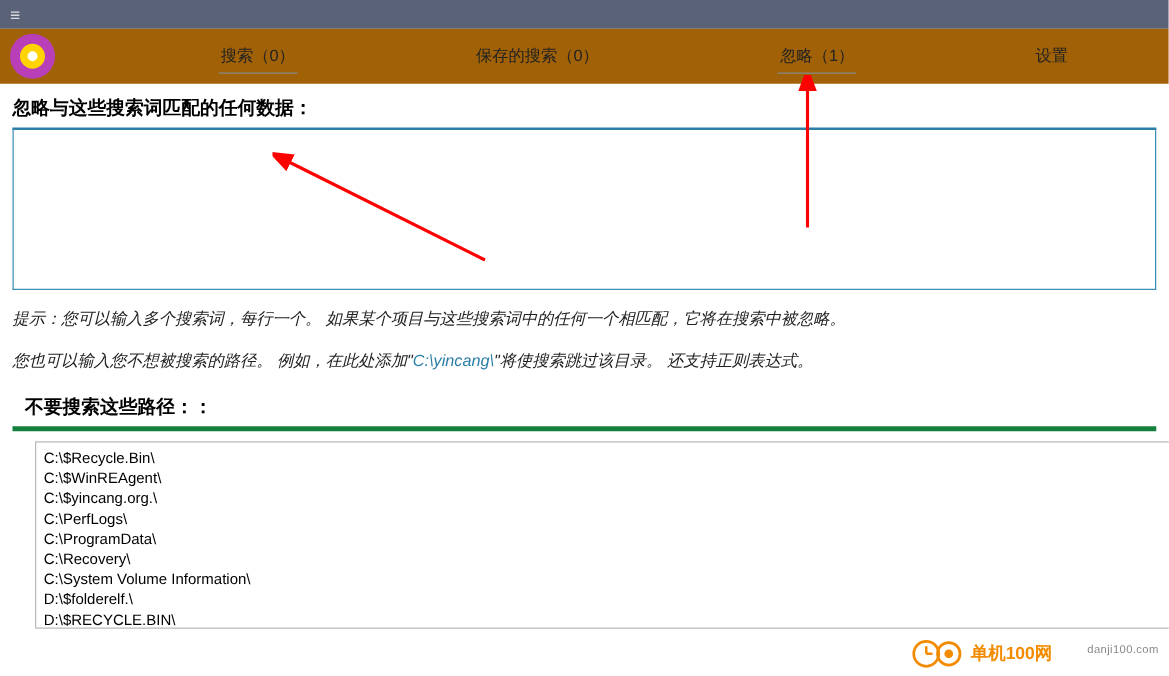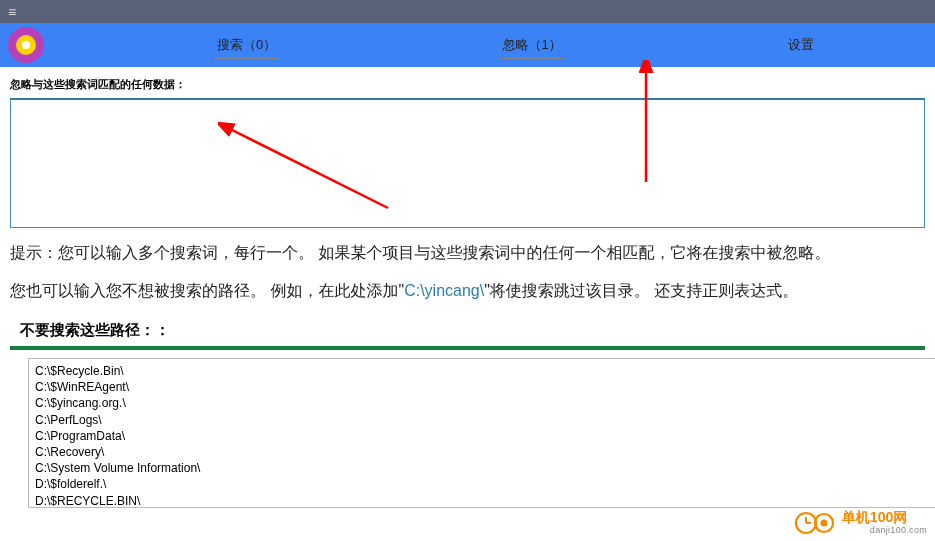--- a/index.html
+++ b/index.html
@@ -1,57 +1,58 @@
 <!DOCTYPE html>
 <html><head>
 <meta charset="utf-8">
 <style>
 * { margin: 0; padding: 0; box-sizing: border-box; }
 body { font-family: "Microsoft YaHei", Arial, sans-serif; font-size: 13px; background: #fff; width: 935px; height: 541px; overflow: hidden; position: relative; }
 .titlebar { height: 23px; background: #5a6278; display: flex; align-items: center; padding-left: 8px; }
 .menu-icon { color: #d8dae0; font-size: 14px; cursor: pointer; line-height: 1; }
-.topbar { height: 44px; background: #3b82f6; display: flex; align-items: center; padding: 0 8px; }
+.topbar { height: 44px; background: #a16207; display: flex; align-items: center; padding: 0 8px; }
 .logo { width: 36px; height: 36px; border-radius: 50%; background: #b93fb9; display: flex; align-items: center; justify-content: center; margin-right: 60px; }
 .logo-inner { width: 20px; height: 20px; border-radius: 50%; background: #ffd400; display: flex; align-items: center; justify-content: center; }
 .logo-dot { width: 8px; height: 8px; border-radius: 50%; background: #fff; }
 .tabs { flex: 1; display: flex; justify-content: space-around; align-items: center; }
 .tab { font-size: 13px; color: #222; padding: 4px 2px; cursor: pointer; white-space: nowrap; }
 .tab.active { border-bottom: 1px solid #888; }
-.section-title { font-weight: bold; font-size: 11px; padding: 10px 10px 6px; }
+.section-title { font-weight: bold; font-size: 15px; padding: 10px 10px 6px; }
 .big-input { margin: 0 10px; width: calc(100% - 20px); height: 130px; border: 1px solid #3c8fb5; border-top: 2px solid #2a7ea8; padding: 4px; font-family: inherit; font-size: 12px; resize: none; outline: none; }
-.hint { padding: 10px 10px 4px; font-size: 16px; color: #222; line-height: 1.5; }
+.hint { padding: 10px 10px 4px; font-size: 13px; color: #222; line-height: 1.5; font-style: italic; }
 .hint .path { color: #2a7ea8; }
 .section-title2 { font-weight: bold; font-size: 15px; padding: 14px 10px 6px; border-bottom: 4px solid #15803d; margin: 0 10px 8px; }
 .paths-box { margin: 0 28px; width: calc(100% - 20px); height: 150px; border: 1px solid #bbb; padding: 4px 6px; font-family: Arial, sans-serif; font-size: 12px; line-height: 1.35; overflow: hidden; white-space: pre; }
 
 .arrow { position: absolute; pointer-events: none; }
 
 .watermark { position: absolute; right: 8px; bottom: 4px; display: flex; align-items: center; gap: 6px; }
 .wm-icon { width: 42px; height: 28px; position: relative; }
-.wm-text { display: flex; flex-direction: column; line-height: 1.1; }
+.wm-text { display: flex; flex-direction: row; line-height: 1.1; }
 .wm-cn { font-size: 14px; font-weight: bold; color: #f38b00; }
 .wm-en { font-size: 9px; color: #888; letter-spacing: 0.3px; margin-left: 28px; }
 </style>
 </head>
 <body>
 
 
 
 <div class="titlebar">
   <span class="menu-icon">≡</span>
 </div>
 
 <div class="topbar">
   <div class="logo">
     <div class="logo-inner">
         <div class="logo-dot"></div>
       </div>
   </div>
   <div class="tabs">
     <span class="tab active">搜索（0）</span>
+    <span class="tab">保存的搜索（0）</span>
     <span class="tab active">忽略（1）</span>
     <span class="tab">设置</span>
   </div>
 </div>
 
 <div class="section-title">忽略与这些搜索词匹配的任何数据：</div>
 <textarea class="big-input" style=""></textarea>
 
 <div class="hint">提示：您可以输入多个搜索词，每行一个。 如果某个项目与这些搜索词中的任何一个相匹配，它将在搜索中被忽略。</div>
 <div class="hint">

